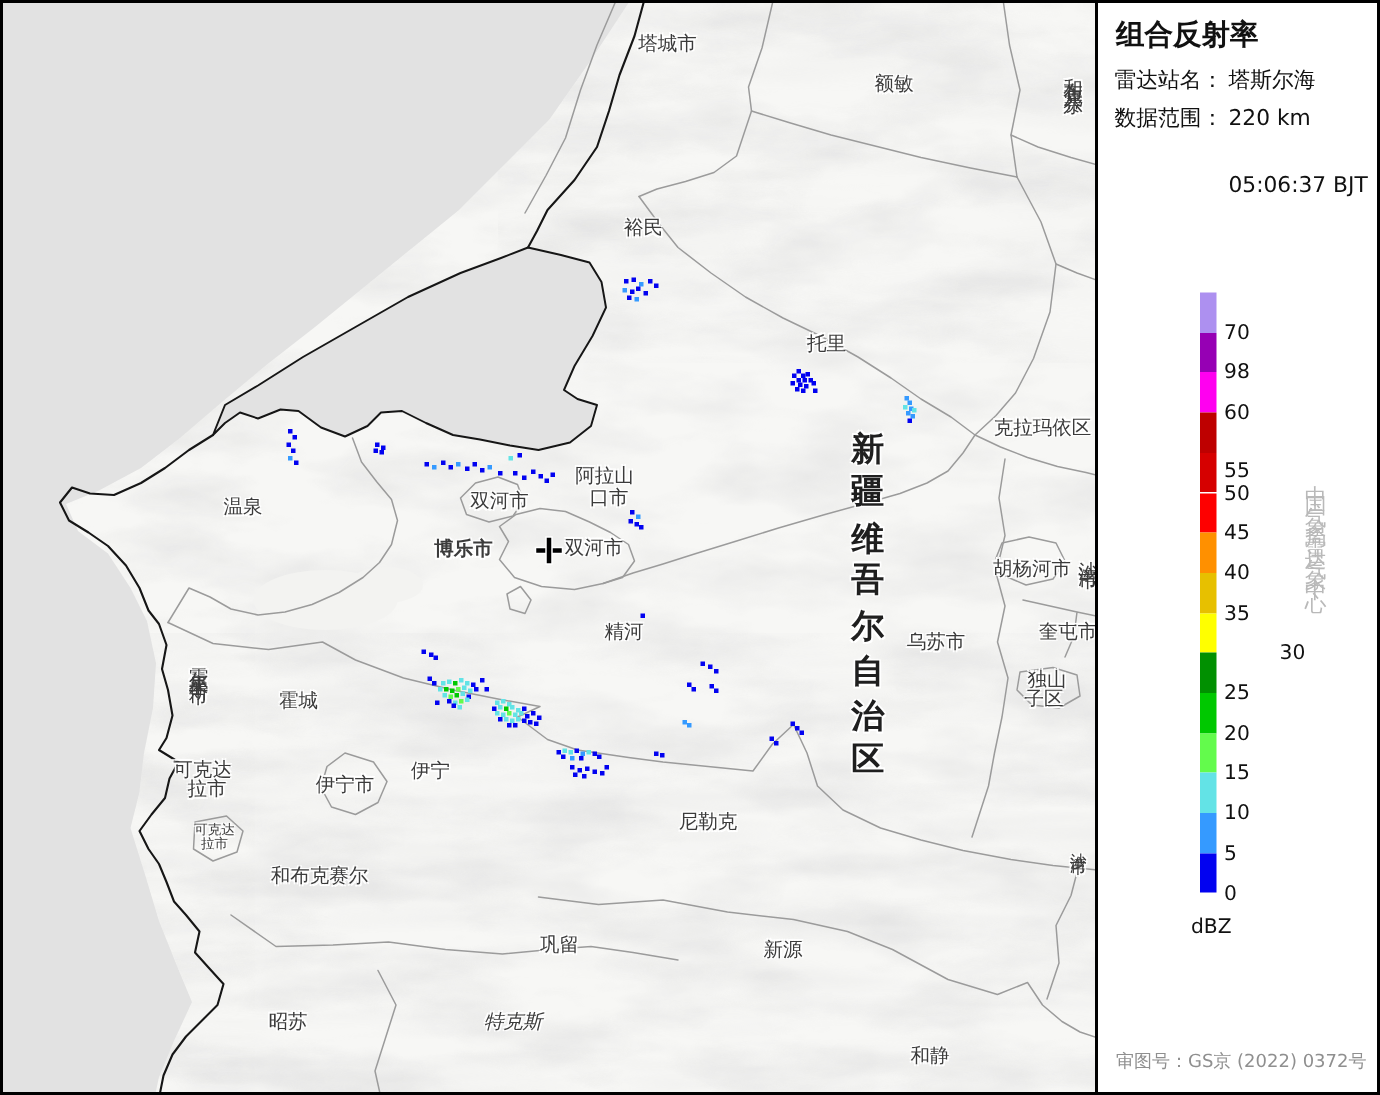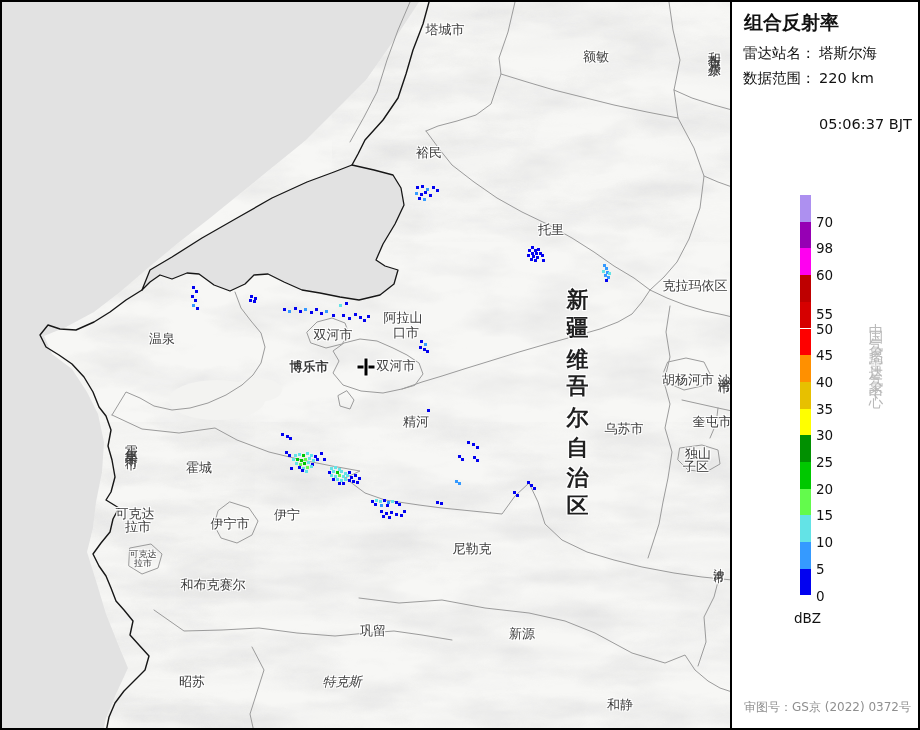--- a/index.html
+++ b/index.html
@@ -341,21 +341,21 @@
         <div class="legend-label" style="top: 299.8px; margin-top: 12px;">55</div>
         <div class="legend-swatch" style="left: 68px; top: 299.8px; height: 26.7px; background: rgb(214, 0, 0);"></div>
         <div class="legend-label" style="top: 326.5px;">50</div>
         <div class="legend-swatch" style="left: 68px; top: 326.5px; height: 26.7px; background: rgb(254, 0, 0);"></div>
         <div class="legend-label" style="top: 353.2px;">45</div>
         <div class="legend-swatch" style="left: 68px; top: 353.2px; height: 26.7px; background: rgb(255, 144, 0);"></div>
         <div class="legend-label" style="top: 379.9px;">40</div>
         <div class="legend-swatch" style="left: 68px; top: 379.9px; height: 26.7px; background: rgb(231, 192, 0);"></div>
         <div class="legend-label" style="top: 406.6px;">35</div>
         <div class="legend-swatch" style="left: 68px; top: 406.6px; height: 26.7px; background: rgb(255, 255, 0);"></div>
-        <div class="legend-label" style="top: 433.3px;">30</div>
+        <div class="legend-label" style="top: 433.3px; margin-left: 37px;">30</div>
         <div class="legend-swatch" style="left: 68px; top: 433.3px; height: 26.7px; background: rgb(1, 144, 1);"></div>
         <div class="legend-label" style="top: 460px;">25</div>
         <div class="legend-swatch" style="left: 68px; top: 460px; height: 26.7px; background: rgb(0, 200, 0);"></div>
         <div class="legend-label" style="top: 486.7px;">20</div>
         <div class="legend-swatch" style="left: 68px; top: 486.7px; height: 26.7px; background: rgb(99, 251, 76);"></div>
         <div class="legend-label" style="top: 513.4px;">15</div>
         <div class="legend-swatch" style="left: 68px; top: 513.4px; height: 26.7px; background: rgb(99, 227, 230);"></div>
         <div class="legend-label" style="top: 540.1px;">10</div>
         <div class="legend-swatch" style="left: 68px; top: 540.1px; height: 26.7px; background: rgb(53, 154, 255);"></div>
         <div class="legend-label" style="top: 566.8px;">5</div>

